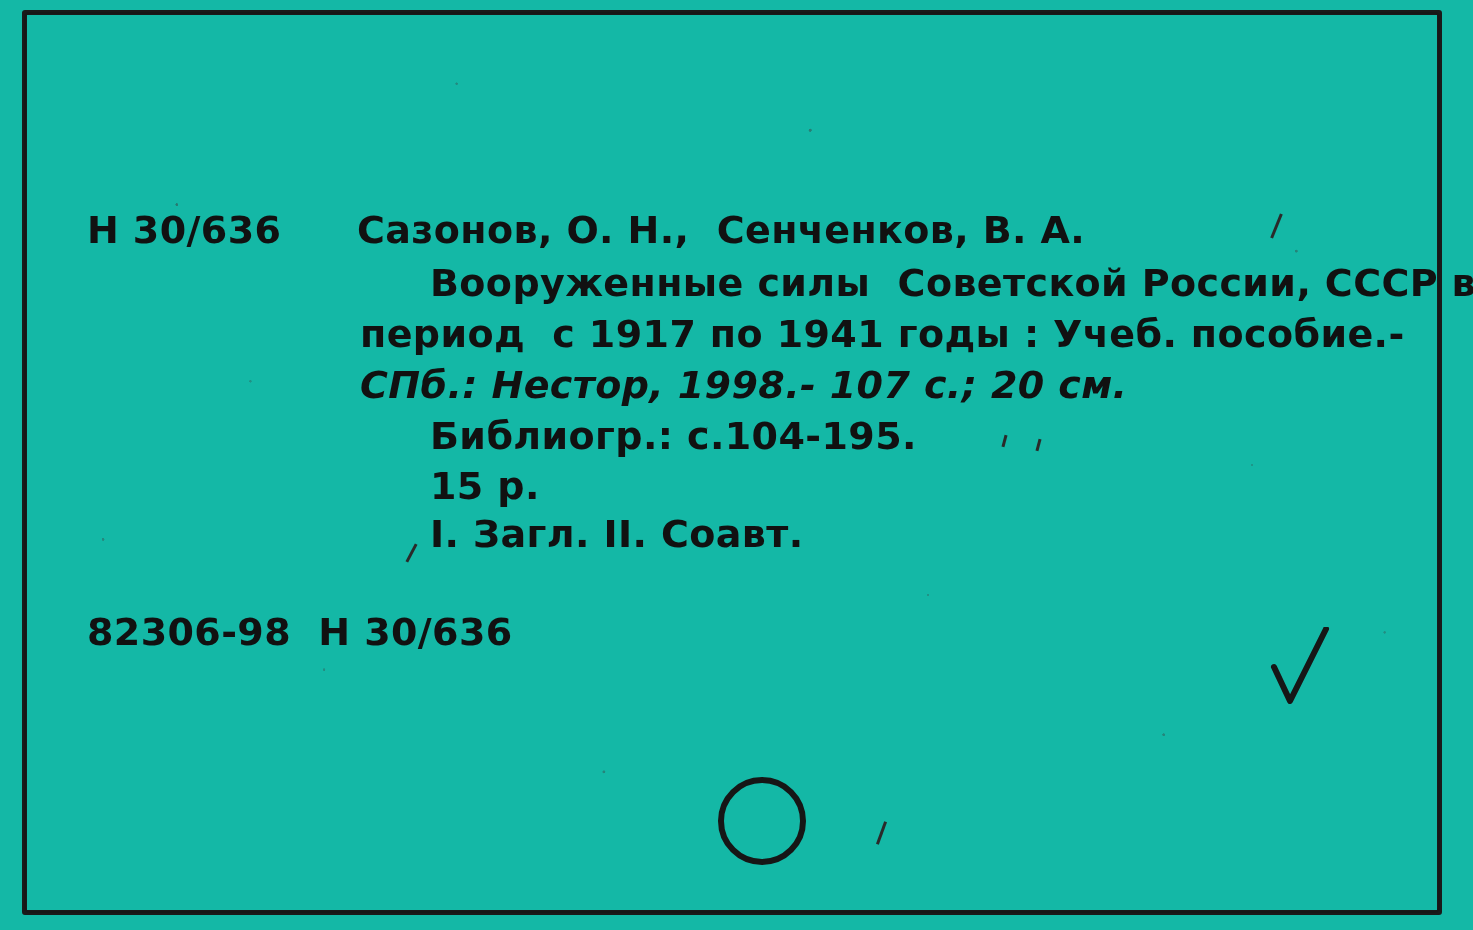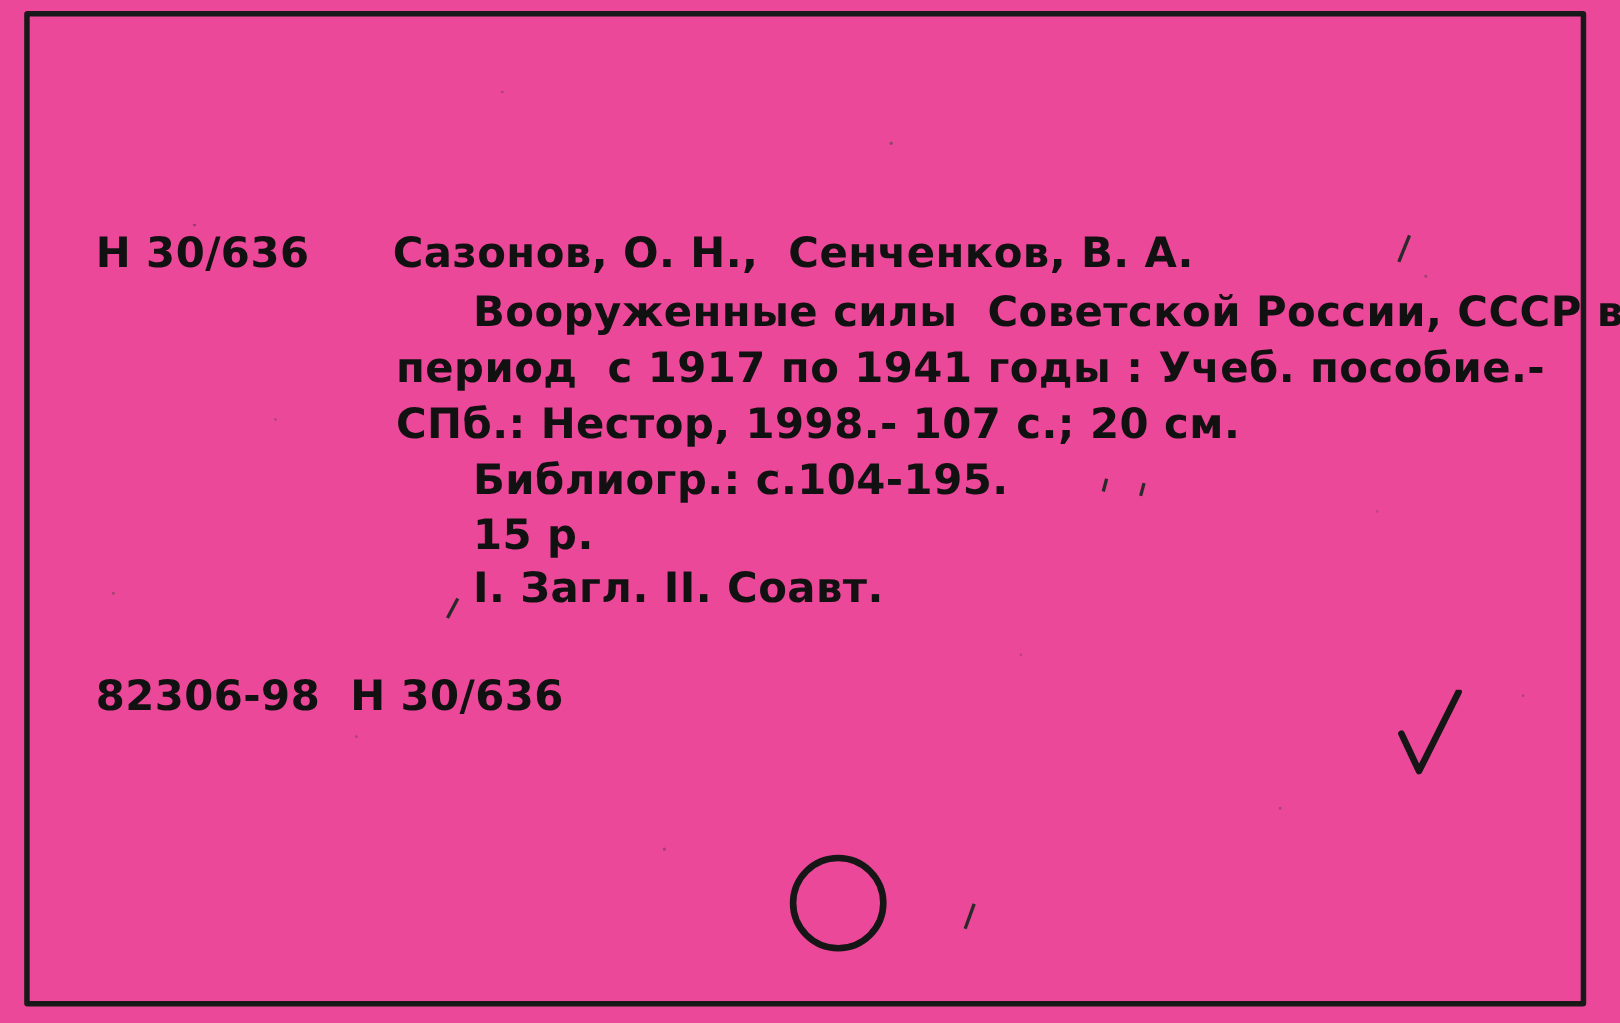--- a/index.html
+++ b/index.html
@@ -9,21 +9,21 @@
     background: #ffffff;
   }
   body {
     font-family: "DejaVu Sans", sans-serif;
   }
 
   .card-scan {
     position: relative;
     width: 1473px;
     height: 930px;
-    background: #ec4899;
+    background: #14b8a6;
     overflow: hidden;
   }
 
   
   .paper-noise {
     position: absolute;
     inset: 0;
     pointer-events: none;
     background-image:
       radial-gradient(circle at 12% 22%, rgba(60,60,60,.55) 0 1.1px, transparent 1.6px),
@@ -85,21 +85,21 @@
     position: absolute;
     white-space: pre;
     line-height: 1.0;
   }
 
   
   .call-top      { left: 60px;  top: 196px; }
   .authors       { left: 330px; top: 196px; }
   .title-1       { left: 403px; top: 249px; }
   .title-2       { left: 333px; top: 300px; }
-  .imprint       { left: 333px; top: 351px; }
+  .imprint       { left: 333px; top: 351px; font-style: italic; }
   .biblio        { left: 403px; top: 402px; }
   .price         { left: 403px; top: 452px; }
   .tracings      { left: 403px; top: 500px; }
 
   .acc-line      { left: 60px;  top: 598px; }
 
   .classmark {
     position: absolute;
     left: 1288px;
     top: 590px;

